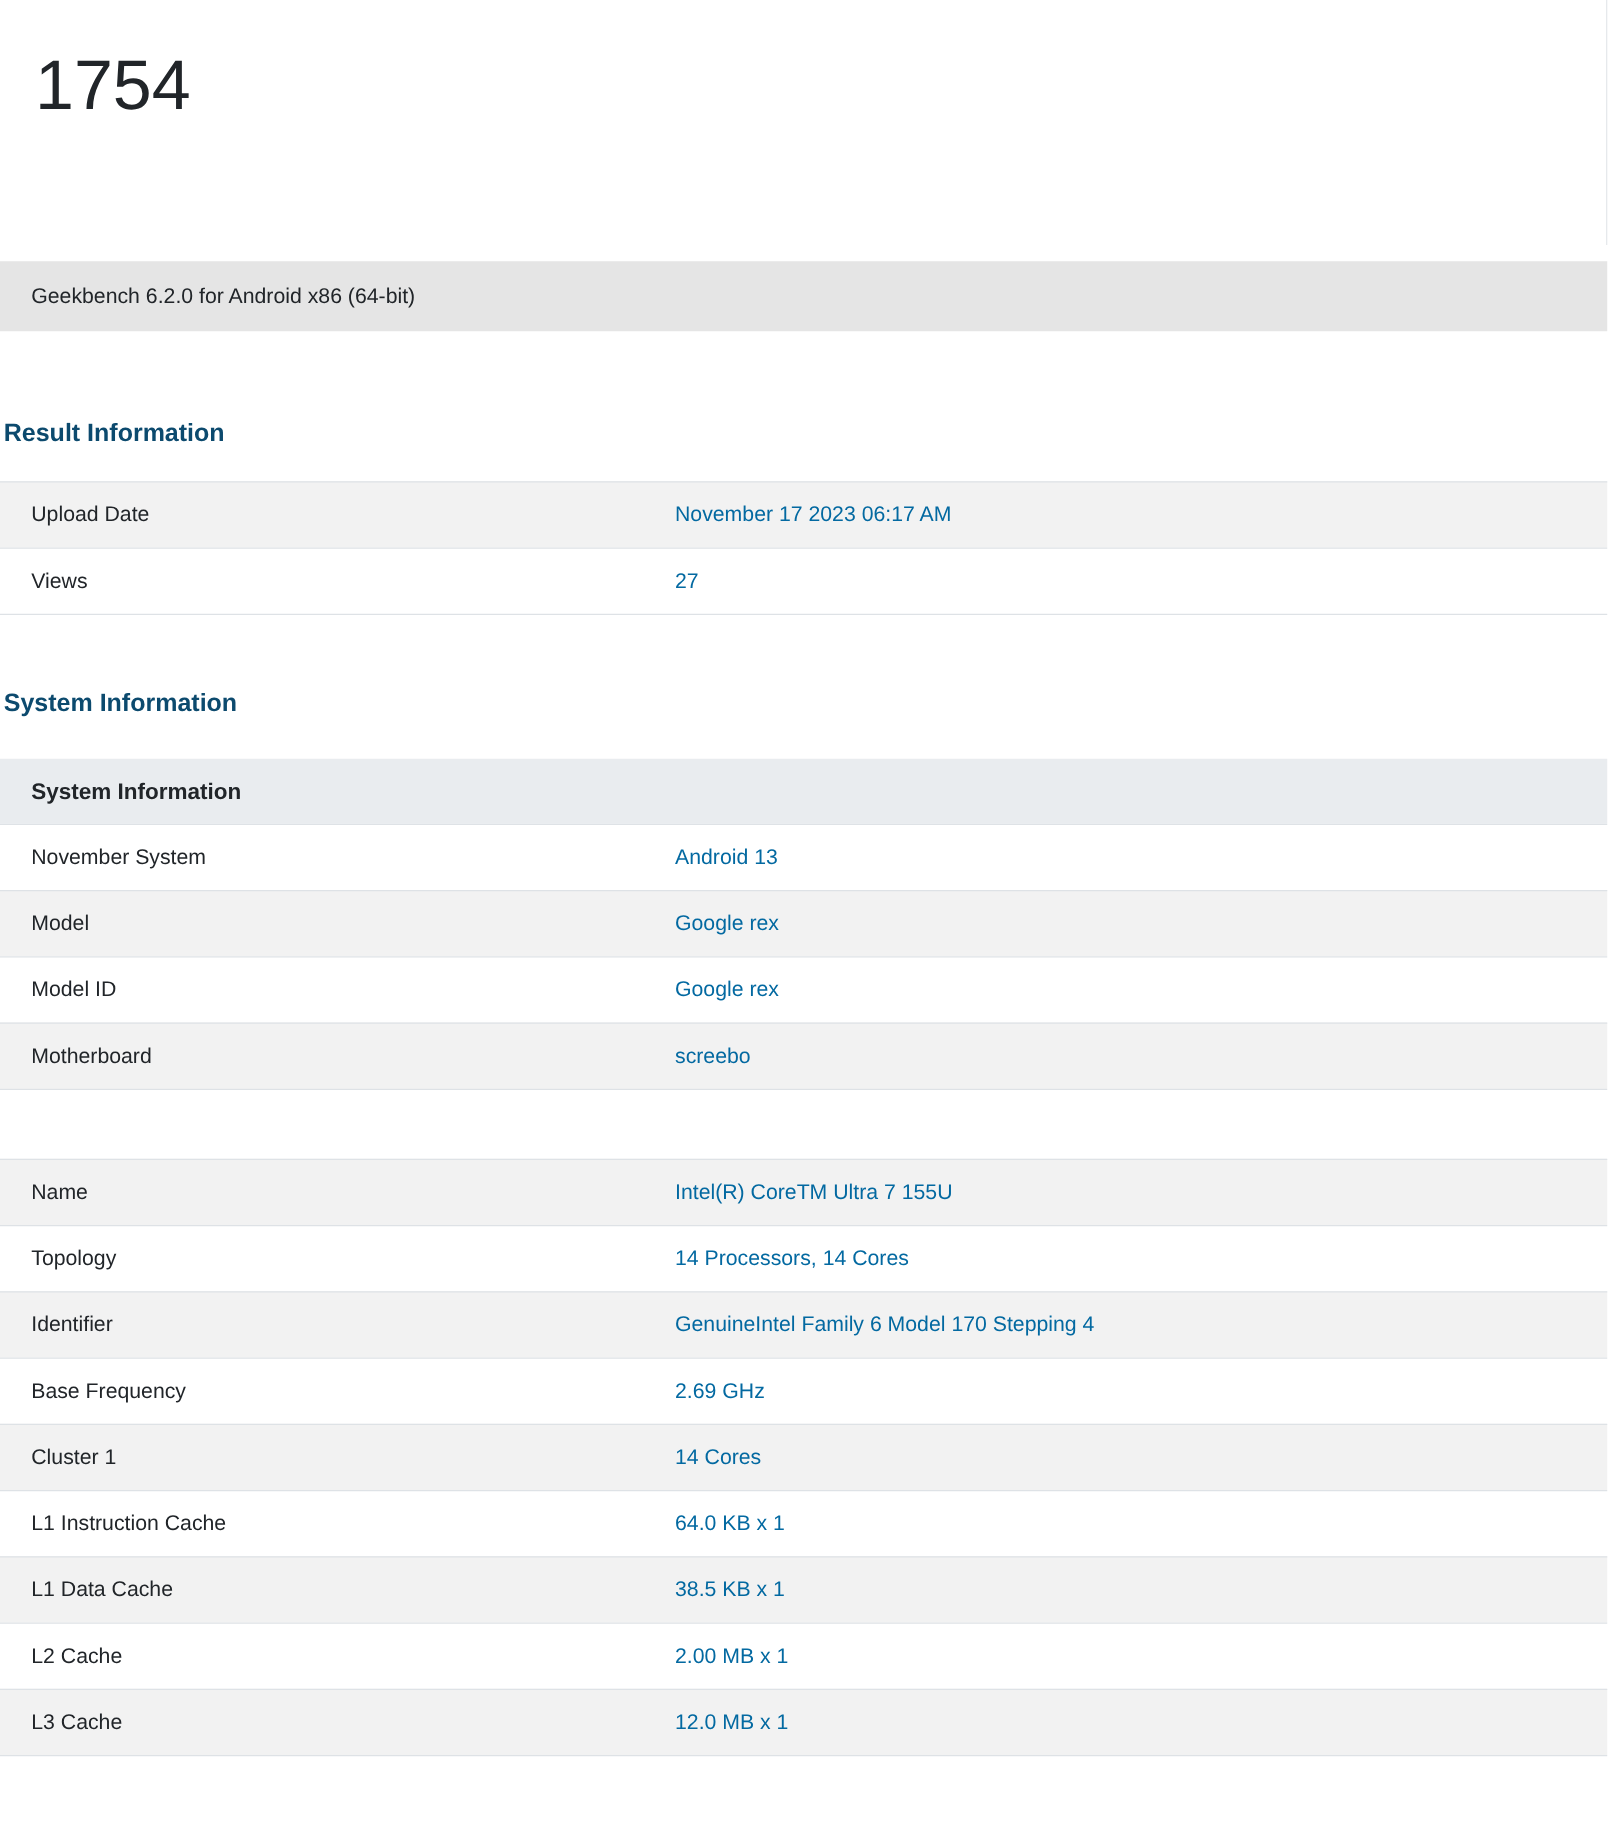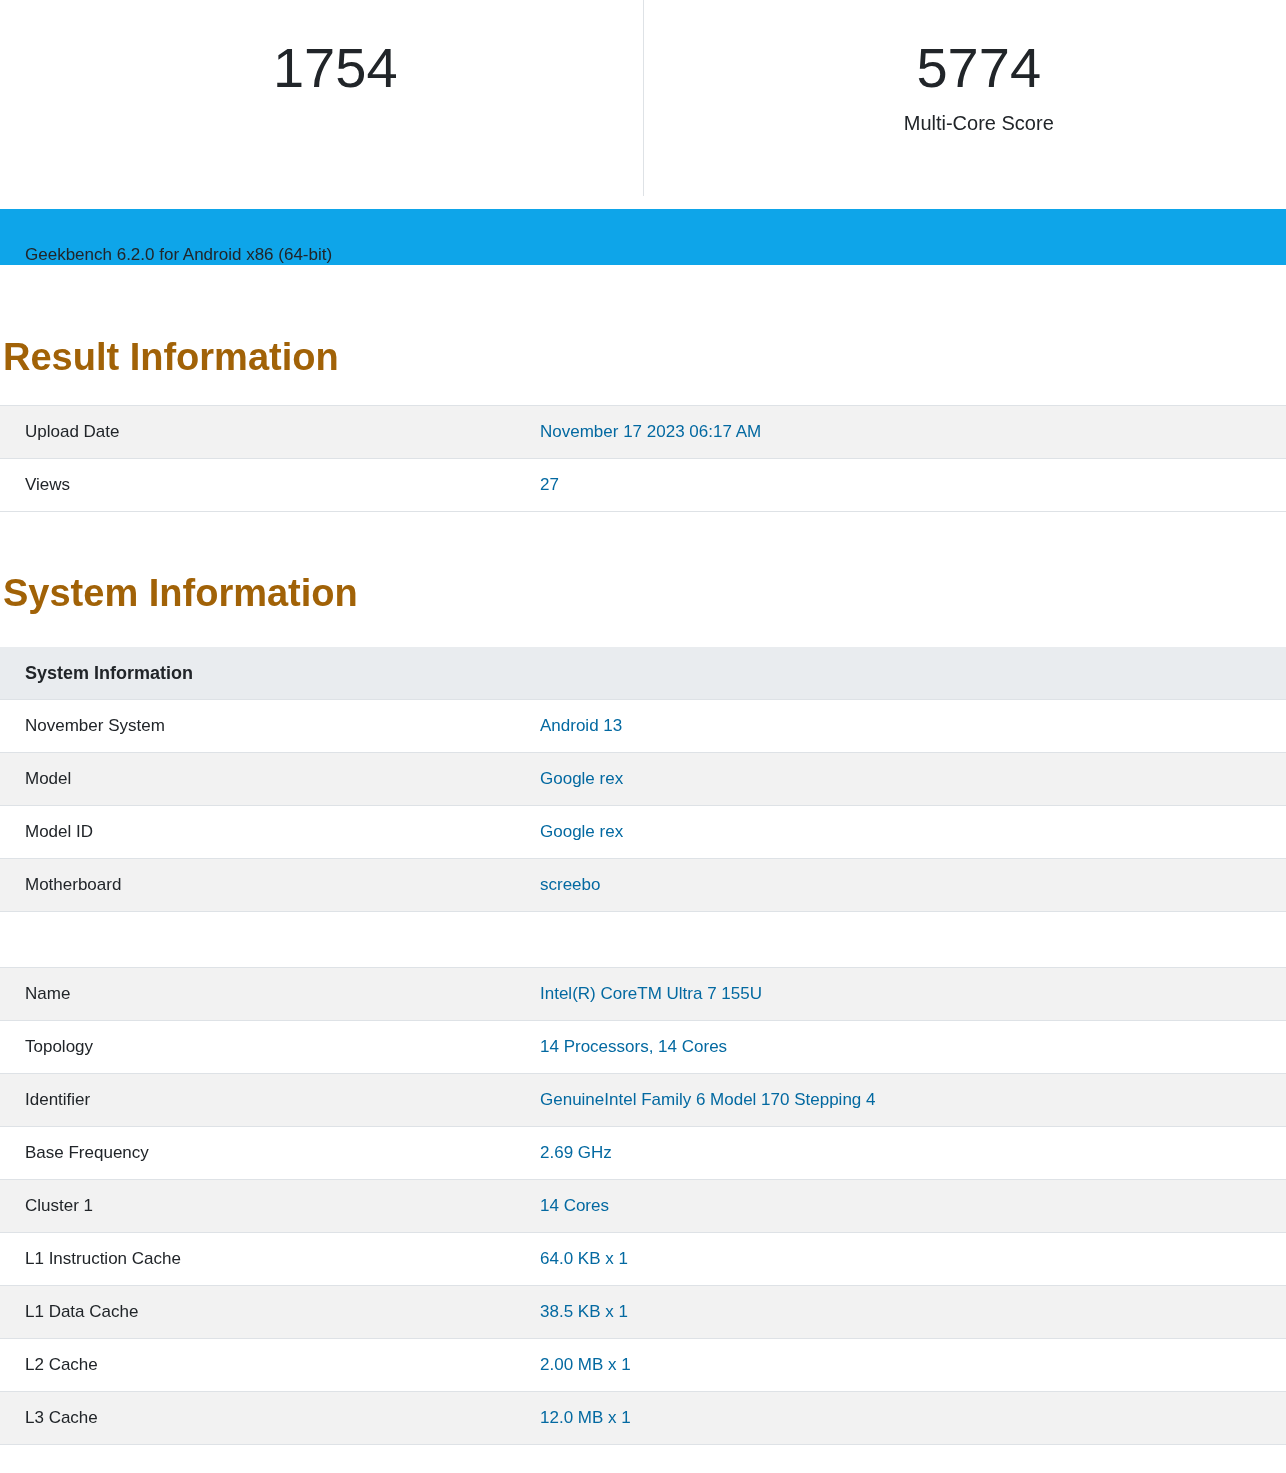--- a/index.html
+++ b/index.html
@@ -12,21 +12,20 @@
   body { min-height: 1473px; overflow-x: hidden; }
 
   
   .score-banner {
     display: flex;
     width: 100%;
     height: 196px;
   }
   .score-cell {
     flex: 1;
-    text-align: center;
     padding-top: 36px;
     padding-left: 28px;
   }
   .score-divider {
     width: 1px;
     background: #dee2e6;
     height: 196px;
   }
   .score-value {
     font-size: 56px;
@@ -36,34 +35,34 @@
   }
   .score-label {
     margin-top: 12px;
     font-size: 20px;
     color: #212529;
   }
 
   
   .subtitle-bar {
     margin-top: 13px;
-    background: #0ea5e9;
+    background: #e5e5e5;
     height: 56px;
     display: flex;
-    align-items: flex-end;
+    align-items: center;
     padding-left: 25px;
     font-size: 17px;
     color: #212529;
   }
 
   
   .section-heading {
-    font-size: 38px;
+    font-size: 20px;
     font-weight: 700;
-    color: #a16207;
+    color: #0c4a6e;
     margin-left: 3px;
   }
   .section-heading.result { margin-top: 71px; margin-bottom: 26px; }
   .section-heading.system { margin-top: 60px; margin-bottom: 32px; }
 
   
   .info-table {
     width: 100%;
     border-bottom: 1px solid #dee2e6;
   }
@@ -97,24 +96,20 @@
   }
 </style>
 </head>
 <body>
 
 <div class="score-banner">
   <div class="score-cell">
     <div class="score-value">1754</div>
   </div>
   <div class="score-divider"></div>
-  <div class="score-cell">
-    <div class="score-value">5774</div>
-    <div class="score-label">Multi-Core Score</div>
-  </div>
 </div>
 
 <div class="subtitle-bar">
   <span>Geekbench 6.2.0 for Android x86 (64-bit)</span>
 </div>
 
 <h2 class="section-heading result">Result Information</h2>
 
 <div class="info-table">
 

